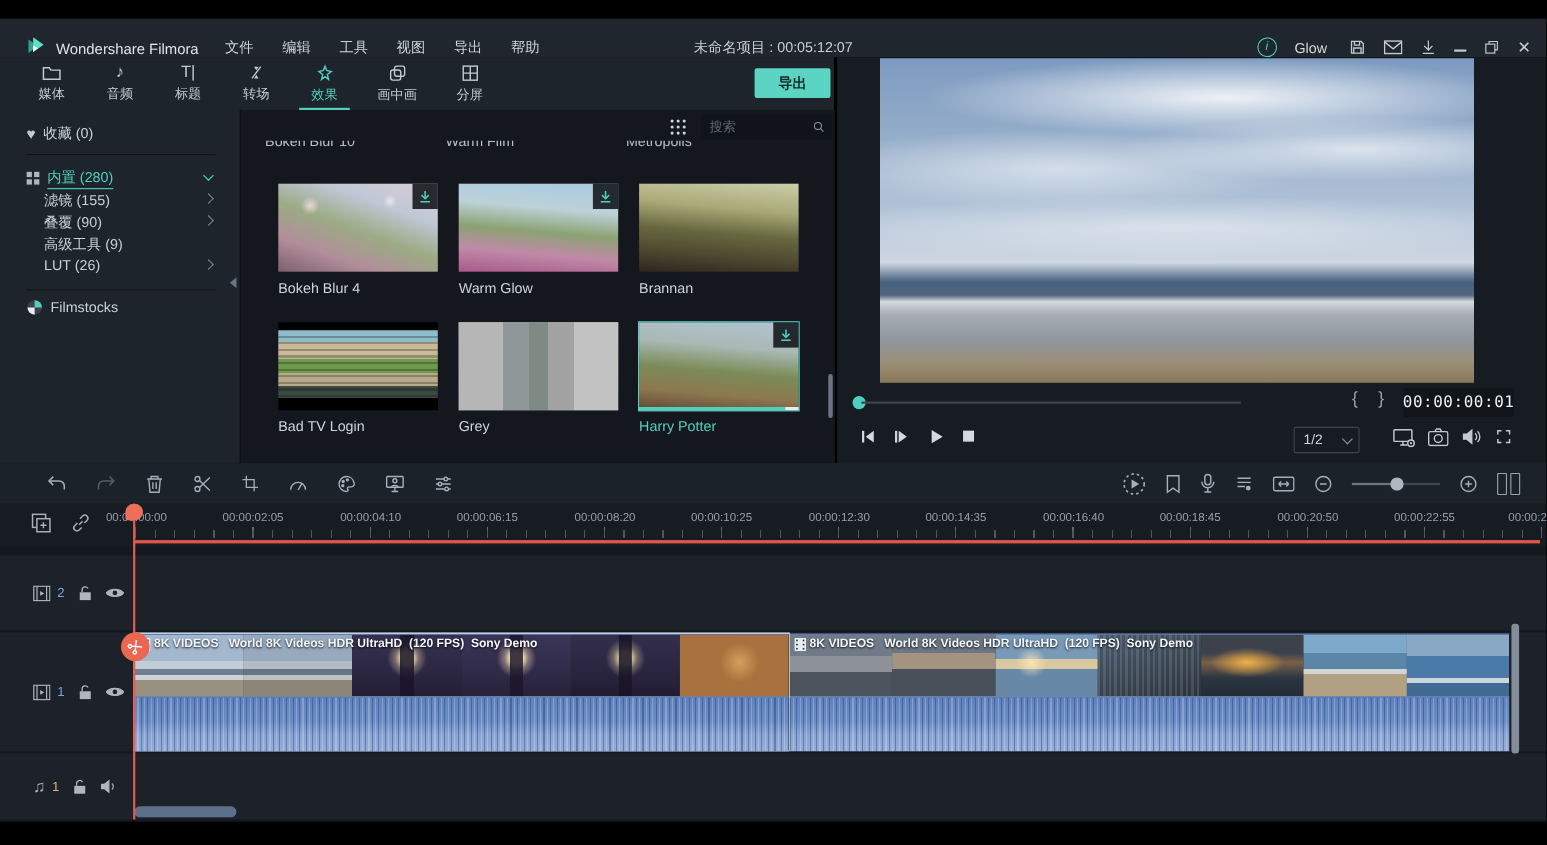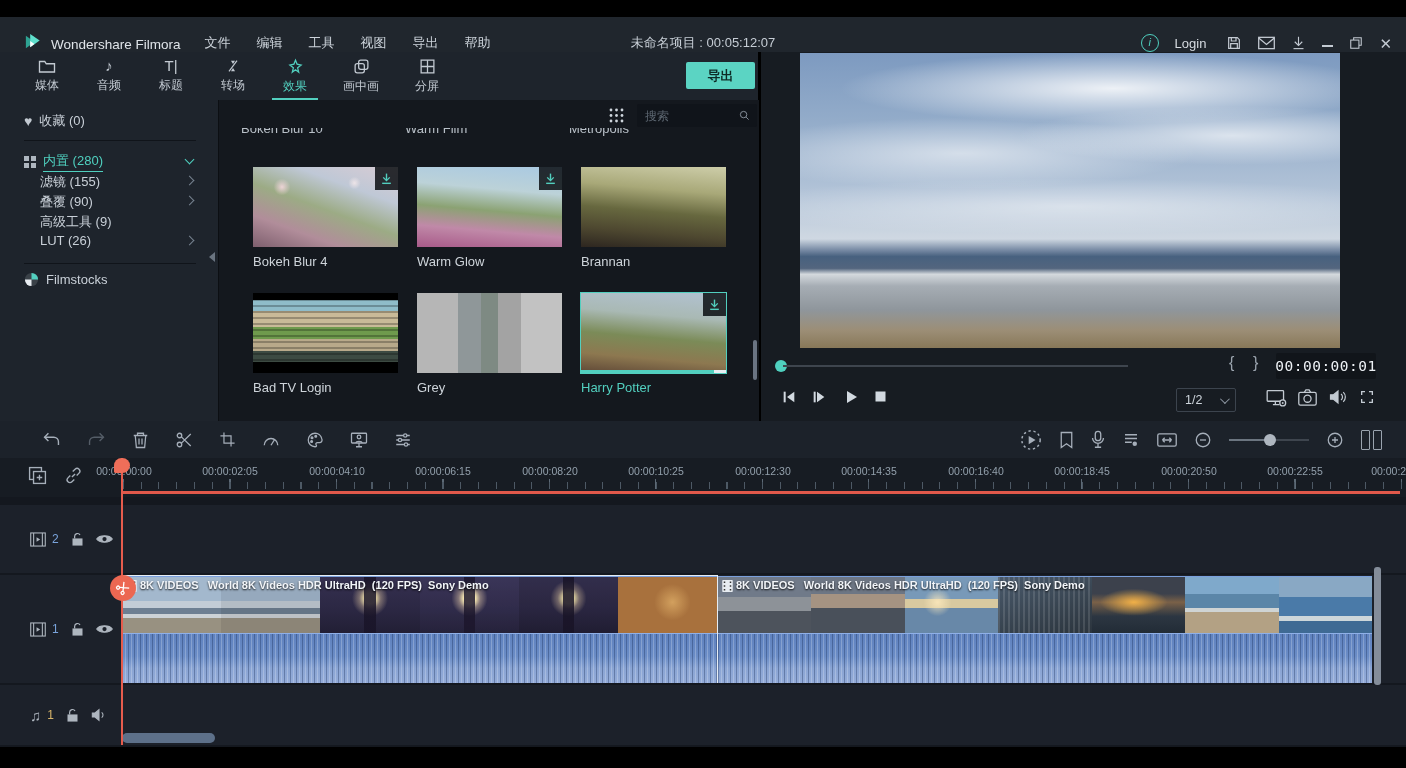--- a/index.html
+++ b/index.html
@@ -51,21 +51,21 @@
                   border-top:5px solid transparent;border-bottom:5px solid transparent;
                   border-right:6px solid #6a7480;}
 
   
   .effects{position:absolute;top:48px;left:218px;width:540px;bottom:0;background:#14181e;
            border-left:1px solid #0c0f13;overflow:hidden;}
   .fx-grid-icon{position:absolute;left:390px;top:8px;}
   .searchbox{position:absolute;left:418px;top:4px;width:120px;height:23px;background:#10141a;
              border-radius:2px;display:flex;align-items:center;}
   .searchbox input{flex:1;background:transparent;border:none;outline:none;color:#c9d0d8;
-                   font-size:12px;padding:0 4px 0 8px;font-family:Liberation Sans, sans-serif;width:90px;}
+                   font-size:12px;padding:0 4px 0 8px;font-family:Liberation Mono, monospace;width:90px;}
   .searchbox input::placeholder{color:#5c6670;}
   .partial-row{position:absolute;top:28px;left:0;right:0;height:11px;overflow:hidden;}
   .partial-row span{position:absolute;top:-7px;font-size:13px;color:#b9c0c8;}
   .card{position:absolute;width:145px;margin-left:12px;}
   .thumb{width:145px;height:80px;position:relative;background:#333;}
   .cname{margin-top:7px;font-size:13px;color:#ced4da;}
   .card.sel .thumb{outline:1.5px solid #52cfbf;}
   .card.sel .cname{color:#52cfbf;}
   .dl-badge{position:absolute;top:0;right:0;width:23px;height:23px;background:rgba(10,14,18,.85);
             display:flex;align-items:center;justify-content:center;}
@@ -188,21 +188,21 @@
       <span>文件</span>
       <span>编辑</span>
       <span>工具</span>
       <span>视图</span>
       <span>导出</span>
       <span>帮助</span>
     </div>
     <div class="proj-title">未命名项目 : 00:05:12:07</div>
     <div class="tb-right">
       <div class="info-ic">i</div>
-      <span class="login">Login</span>
+      <span class="login">Glow</span>
       <svg width="16" height="16" viewBox="0 0 24 24" fill="none" stroke="#c3cad2" stroke-width="1.8">
         <path d="M4 4 h13 l3 3 v13 h-16 z"></path>
           <path d="M8 4 v5 h7 v-5"></path>
           <path d="M7 20 v-7 h10 v7"></path>
       </svg>
       <svg width="17" height="14" viewBox="0 0 24 18" fill="none" stroke="#c3cad2" stroke-width="1.8">
         <rect x="1" y="1" width="22" height="16"></rect>
           <path d="M1 2 L12 11 L23 2"></path>
       </svg>
       <svg width="15" height="16" viewBox="0 0 24 24" fill="none" stroke="#c3cad2" stroke-width="1.8">

